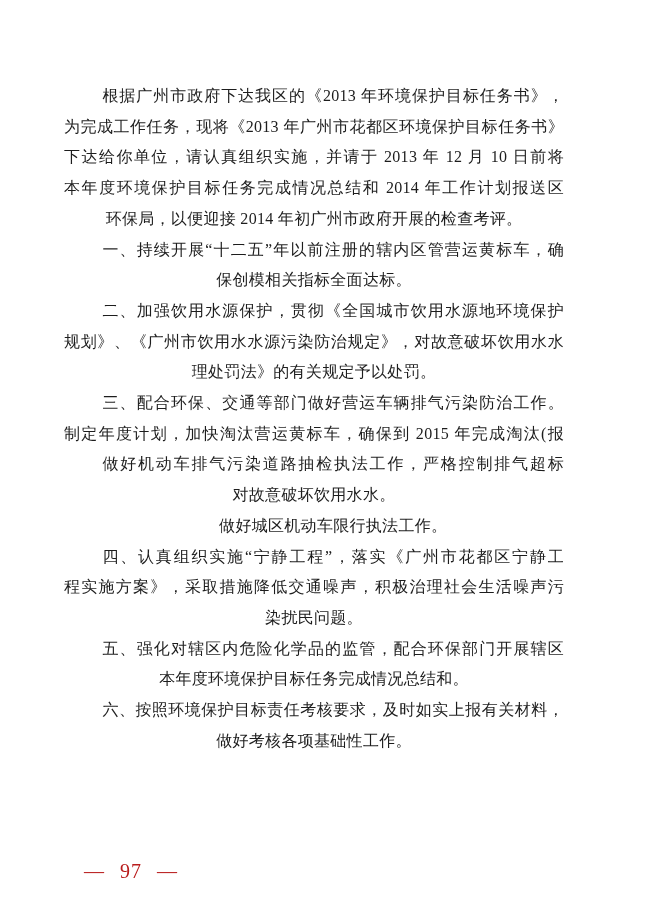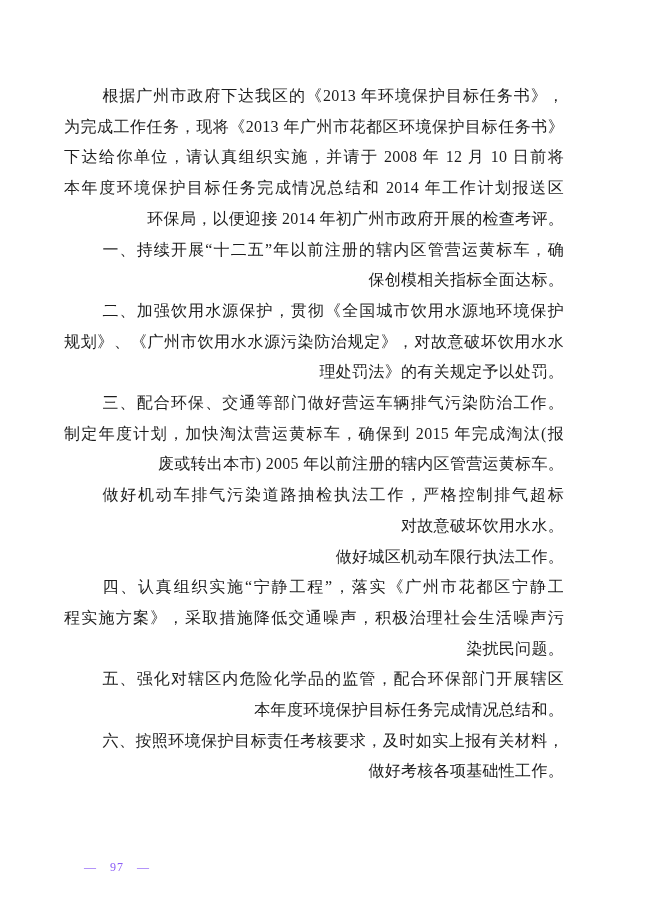--- a/index.html
+++ b/index.html
@@ -23,71 +23,70 @@
     width: 500px;
     font-size: 16px;
     line-height: 30.7px;
     letter-spacing: 0.3px;
   }
   .para {
     margin: 0;
     padding: 0;
   }
   .ln {
-    text-align: right;
+    text-align: center;
     white-space: normal;
   }
   
   .j {
     text-align: justify;
     text-align-last: justify;
   }
   
   .ind {
     text-indent: 2.4em;
   }
   .footer {
     position: absolute;
     left: 84px;
     top: 860px;
-    font-size: 12px;
+    font-size: 20px;
     letter-spacing: 1px;
     word-spacing: 9px;
-    color: #8b5cf6;
+    color: #b91c1c;
   }
 </style>
 </head>
 <body>
 
 <div class="page">
   <div class="text-block">
 
     <div class="para">
       <div class="ln j ind">根据广州市政府下达我区的《2013 年环境保护目标任务书》，</div>
       <div class="ln j">为完成工作任务，现将《2013 年广州市花都区环境保护目标任务书》</div>
-      <div class="ln j">下达给你单位，请认真组织实施，并请于 2008 年 12 月 10 日前将</div>
+      <div class="ln j">下达给你单位，请认真组织实施，并请于 2013 年 12 月 10 日前将</div>
       <div class="ln j">本年度环境保护目标任务完成情况总结和 2014 年工作计划报送区</div>
       <div class="ln">环保局，以便迎接 2014 年初广州市政府开展的检查考评。</div>
     </div>
 
     <div class="para">
       <div class="ln j ind">一、持续开展“十二五”年以前注册的辖内区管营运黄标车，确</div>
       <div class="ln">保创模相关指标全面达标。</div>
     </div>
 
     <div class="para">
       <div class="ln j ind">二、加强饮用水源保护，贯彻《全国城市饮用水源地环境保护</div>
       <div class="ln j">规划》、《广州市饮用水水源污染防治规定》，对故意破坏饮用水水</div>
       <div class="ln">理处罚法》的有关规定予以处罚。</div>
     </div>
 
     <div class="para">
       <div class="ln j ind">三、配合环保、交通等部门做好营运车辆排气污染防治工作。</div>
       <div class="ln j">制定年度计划，加快淘汰营运黄标车，确保到 2015 年完成淘汰(报</div>
-      <div class="ln">废或转出本市) 2005 年以前注册的辖内区管营运黄标车。</div>
     </div>
 
     <div class="para">
       <div class="ln j ind">做好机动车排气污染道路抽检执法工作，严格控制排气超标</div>
       <div class="ln">对故意破坏饮用水水。</div>
     </div>
 
     <div class="para">
       <div class="ln ind">做好城区机动车限行执法工作。</div>
     </div>

